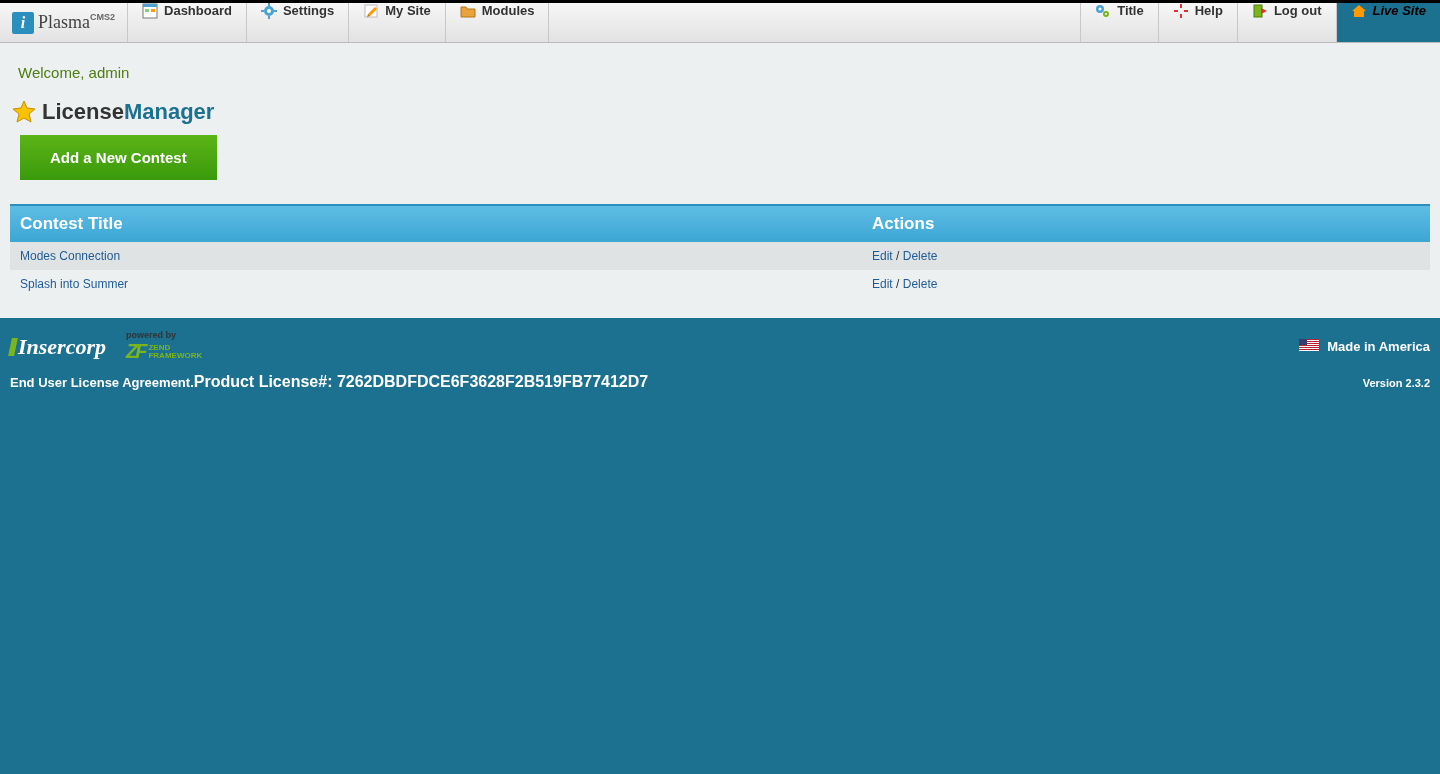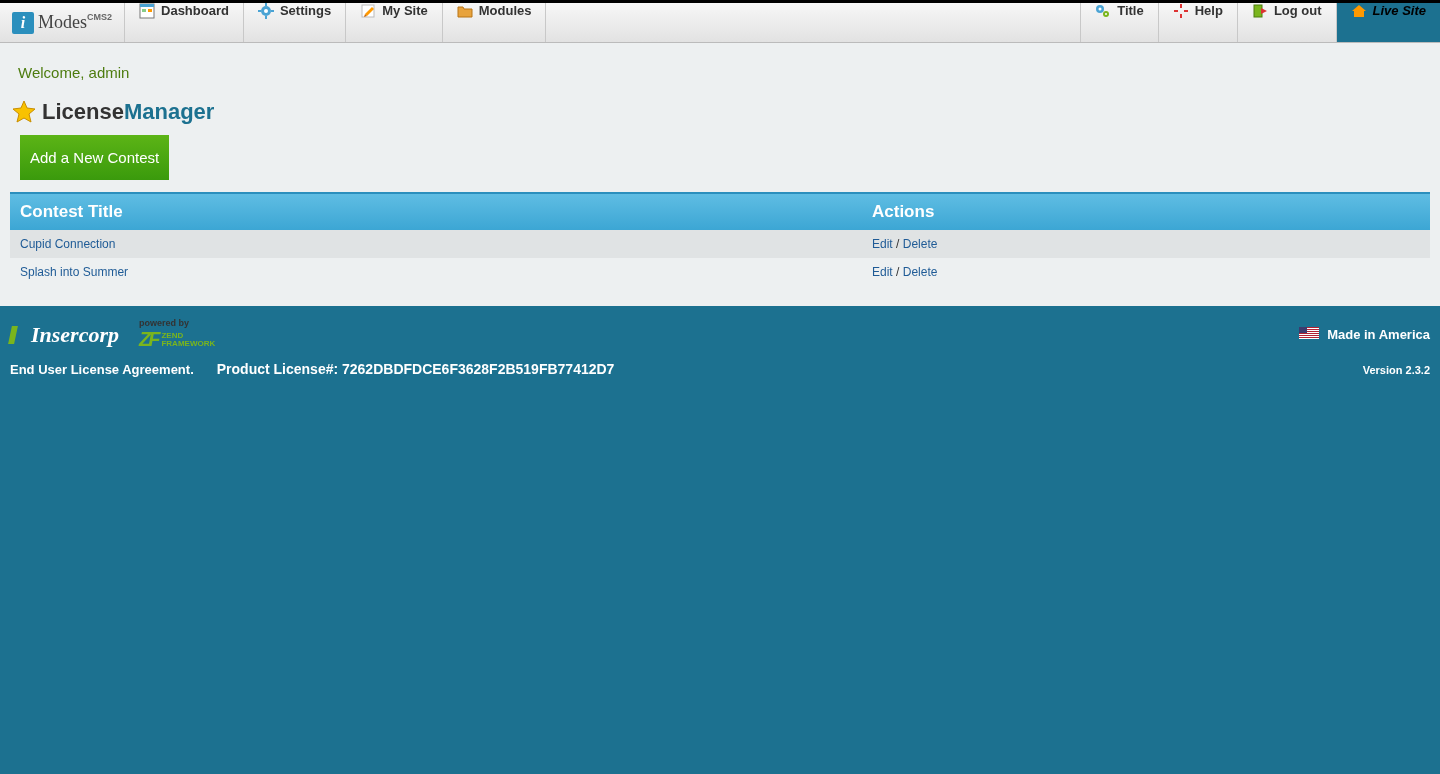--- a/index.html
+++ b/index.html
@@ -14,53 +14,53 @@
 .spacer { flex:1; }
 .nav-right { display:flex; align-items:stretch; }
 .nav-right .nav-item { border-left:1px solid #c8c8c8; border-right:none; }
 .live-site { background:#1c7190; color:#000000;font-style:italic; }
 .content { background:#edf0f1; padding:15px 10px 20px 10px; }
 .welcome { color:#4d7c0f; font-size:15px; padding:6px 0 18px 8px; }
 .page-title { display:flex; align-items:center; padding-left:2px; margin-bottom:10px;}
 .star-ic { width:24px; height:24px; margin-right:6px; }
 .page-title .t1 { font-size:22px; font-weight:bold; color:#333; }
 .page-title .t2 { font-size:22px; font-weight:bold; color:#1c7190; }
-.add-btn { display:inline-block; background:linear-gradient(#5cb416,#3a9a0c); color:#fff; font-weight:normal; font-size:15px; padding:14px 10px; border:none; cursor:pointer; margin-left:10px; margin-bottom:12px;}
+.add-btn { display:inline-block; background:linear-gradient(#5cb416,#3a9a0c); color:#fff; font-weight:bold; font-size:15px; padding:14px 30px; border:none; cursor:pointer; margin-left:10px; margin-bottom:24px;}
 .table { width:100%; border-collapse:collapse; }
 .table thead th { background:linear-gradient(#5fbde3,#3ca6d4); color:#fff; font-size:17px; font-weight:bold; text-align:left; padding:8px 10px; border-top:2px solid #2b8fbd;}
 .table tbody td { padding:7px 10px; font-size:12px; color:#1f5b96;}
 .table tbody tr:nth-child(odd){ background:#e0e3e4; }
 .table tbody tr:nth-child(even){ background:#edf0f1; }
 .table a { color:#1f5b96; text-decoration:none; cursor:pointer;}
 .sep { color:#333; }
 .footer { background:#1c7190; color:#fff; padding:12px 10px 14px 10px; }
 .footer-top { display:flex; align-items:center; }
-.insercorp { font-family:Georgia,serif; font-style:italic; font-size:22px; font-weight:bold; color:#fff; display:flex; align-items:center;gap:13px;}
+.insercorp { font-family:Georgia,serif; font-style:italic; font-size:22px; font-weight:bold; color:#fff; display:flex; align-items:center;}
 .insercorp .bar { width:6px; height:18px; background:#7ab51d; margin-right:2px; transform:skewX(-12deg);}
 .zend-box { margin-left:20px; }
 .zend-pow { font-size:9px; font-weight:bold; color:#333; }
 .zend-logo { display:flex; align-items:center; }
 .zend-z { font-size:20px; font-weight:bold; color:#7ab51d; font-style:italic; font-family:Arial; letter-spacing:-3px;}
 .zend-txt { font-size:8px; line-height:8px; color:#7ab51d; font-weight:bold; margin-left:4px;}
 .made-us { margin-left:auto; display:flex; align-items:flex-start; font-weight:bold; font-size:13px;}
 .flag { width:20px; height:12px; margin-right:8px; }
 .footer .line { font-size:11px; font-weight:bold; margin-top:8px; }
 .footer .eula-row { display:flex; align-items:baseline; margin-top:10px;}
 .eula { font-size:13px; font-weight:bold; }
-.lic { font-size:14px; font-weight:bold; margin-left:23px;}
+.lic { font-size:16px; font-weight:bold; margin-left:0;}
 .ver { margin-left:auto; font-size:11px; font-weight:bold;}
 
 </style>
 </head>
 <body>
 
 <div class="topbar">
   <div class="logo-box">
     <span class="logo-i">i</span>
-    <span class="logo-text">Modes</span>
+    <span class="logo-text">Plasma</span>
     <span class="logo-sup">CMS2</span>
   </div>
 
   <div class="nav-item">
     <span class="ic">
       <svg viewBox="0 0 16 16">
           <rect x="1" y="1" width="14" height="14" fill="#fff" stroke="#777"></rect>
           <rect x="1" y="1" width="14" height="3" fill="#4aa3d4"></rect>
           <rect x="3" y="6" width="4" height="3" fill="#8c8"></rect>
           <rect x="9" y="6" width="4" height="3" fill="#f90"></rect>
@@ -166,21 +166,21 @@
 
   <table class="table">
     <thead>
       <tr>
         <th style="width:60%">Contest Title</th>
         <th>Actions</th>
       </tr>
     </thead>
     <tbody>
       <tr>
-        <td><a>Cupid Connection</a></td>
+        <td><a>Modes Connection</a></td>
         <td>
           <a>Edit</a>
           <span class="sep">/</span>
           <a>Delete</a>
         </td>
       </tr>
       <tr>
         <td><a>Splash into Summer</a></td>
         <td>
           <a>Edit</a>

